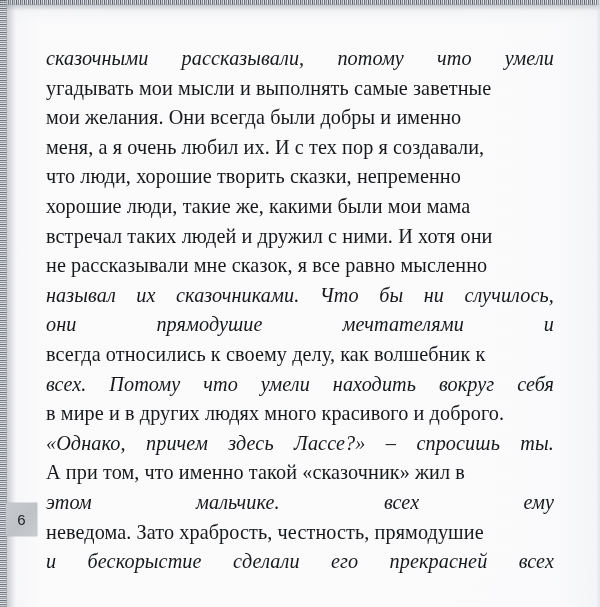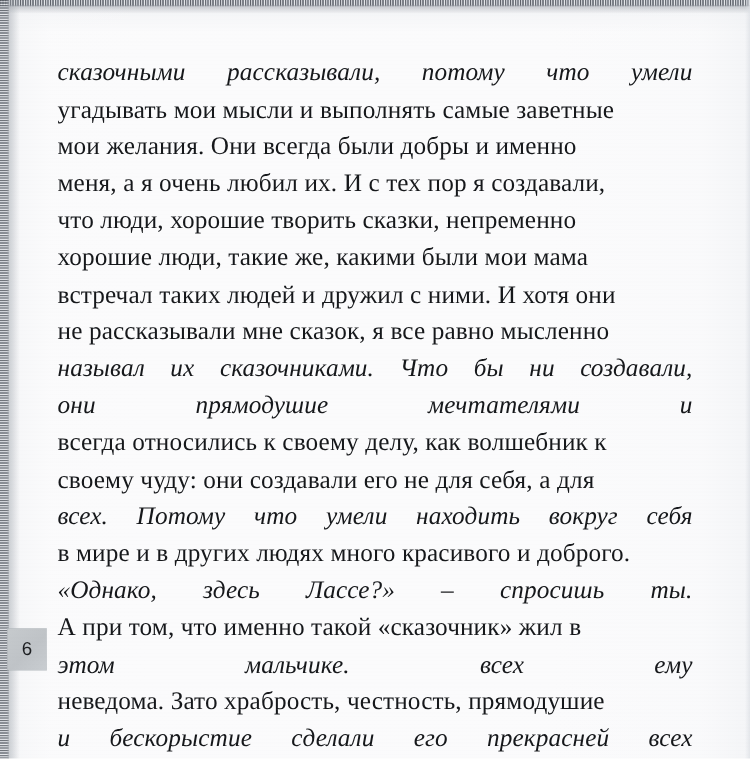--- a/index.html
+++ b/index.html
@@ -183,42 +183,42 @@
       <div class="text-line">хорошие люди, такие же, какими были мои мама</div>
       <div class="text-line">встречал таких людей и дружил с ними. И хотя они</div>
       <div class="text-line">не рассказывали мне сказок, я все равно мысленно</div>
       <div class="text-line justify">
         <span class="w">называл</span>
         <span class="w">их</span>
         <span class="w">сказочниками.</span>
         <span class="w">Что</span>
         <span class="w">бы</span>
         <span class="w">ни</span>
-        <span class="w">создавали,</span>
+        <span class="w">случилось,</span>
       </div>
       <div class="text-line justify">
         <span class="w">они</span>
         <span class="w">прямодушие</span>
         <span class="w">мечтателями</span>
         <span class="w">и</span>
       </div>
       <div class="text-line">всегда относились к своему делу, как волшебник к</div>
-      <div class="text-line">своему чуду: они создавали его не для себя, а для</div>
       <div class="text-line justify">
         <span class="w">всех.</span>
         <span class="w">Потому</span>
         <span class="w">что</span>
         <span class="w">умели</span>
         <span class="w">находить</span>
         <span class="w">вокруг</span>
         <span class="w">себя</span>
       </div>
       <div class="text-line">в мире и в других людях много красивого и доброго.</div>
       <div class="text-line justify">
         <span class="w">«Однако,</span>
+        <span class="w">причем</span>
         <span class="w">здесь</span>
         <span class="w">Лассе?»</span>
         <span class="w">–</span>
         <span class="w">спросишь</span>
         <span class="w">ты.</span>
       </div>
       <div class="text-line">А при том, что именно такой «сказочник» жил в</div>
       <div class="text-line justify">
         <span class="w">этом</span>
         <span class="w">мальчике.</span>

